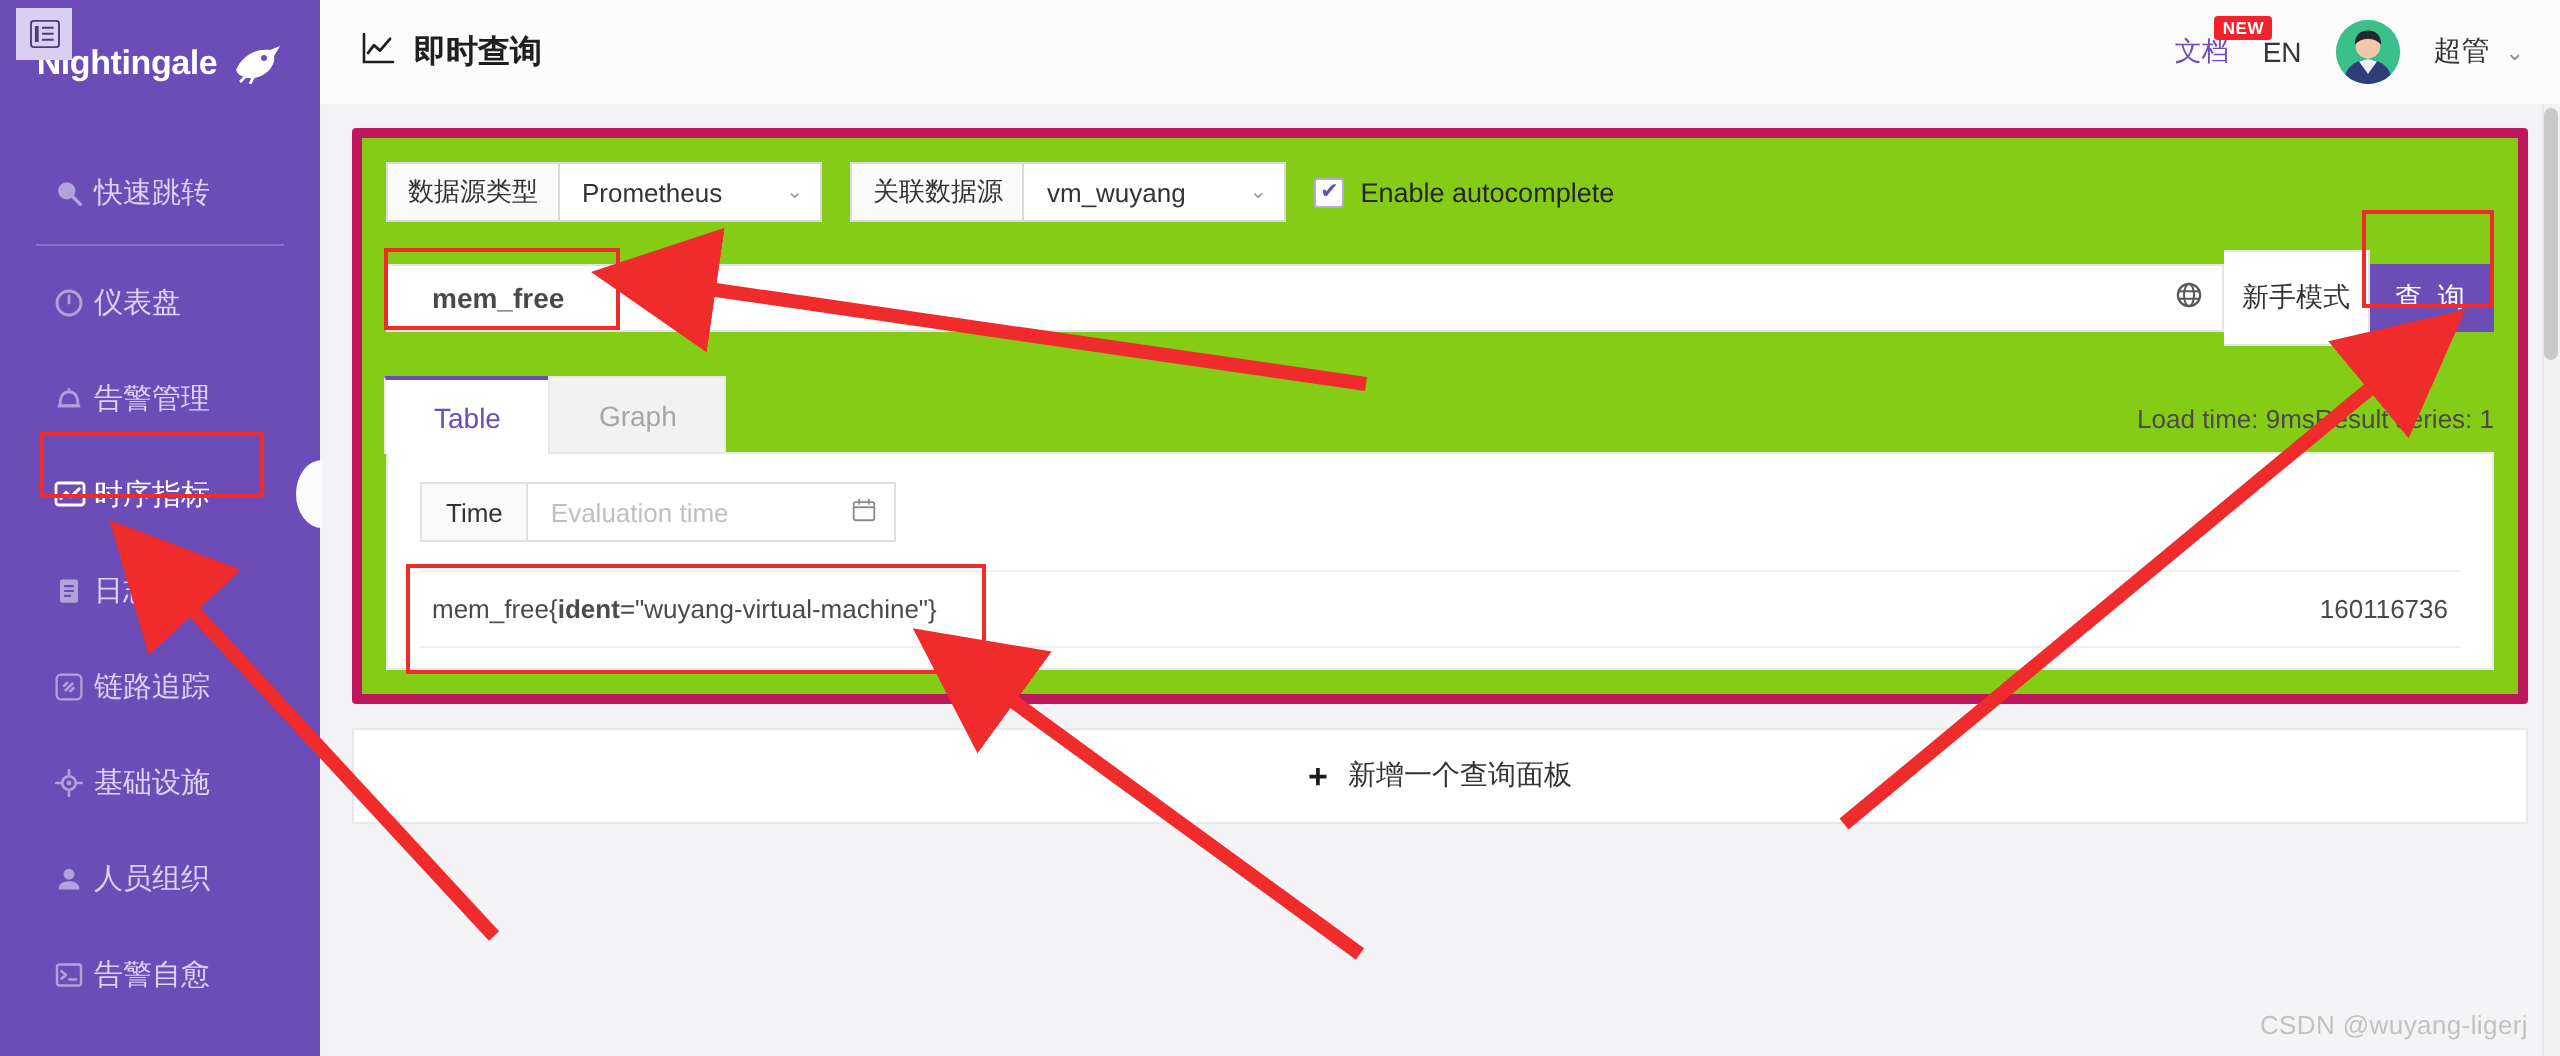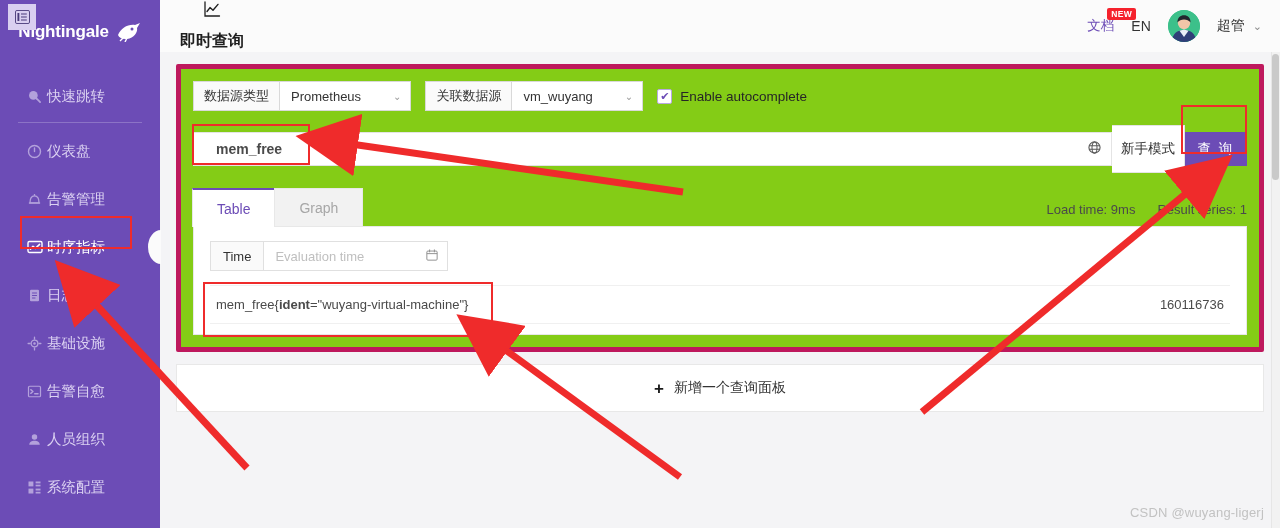--- a/index.html
+++ b/index.html
@@ -80,21 +80,21 @@
 
   
   .header {
     position: absolute; left: 160px; top: 0; right: 0; height: 52px;
     background: #fbfbfb;
     display: flex; align-items: center;
   }
   .page-title {
     display: flex; align-items: center; gap: 9px;
     margin-left: 20px;
-    font-size: 16px; font-weight: bold; color: #1f1f1f; flex-direction: column;
+    font-size: 16px; font-weight: bold; color: #1f1f1f;
   }
   .header-right {
     margin-left: auto; margin-right: 18px;
     display: flex; align-items: center; gap: 17px;
   }
   .doc-link { position: relative; color: #6c4cb6; font-size: 13.5px; }
   .new-badge {
     position: absolute; left: 20px; top: -9px;
     background: #f5222d; color: #fff;
     font-size: 8.5px; font-weight: bold;
@@ -200,21 +200,21 @@
     font-size: 14px; color: #a6a6a6;
     background: #f2f2f2; border: 1px solid #e8e8e8; border-bottom: none;
     margin-left: -1px;
   }
   .tab.active {
     background: #fff; color: #6c4cb6;
     border-top: 2px solid #6c4cb6;
     margin-bottom: -1px; height: 39px;
   }
   .meta {
-    margin-left: auto; display: flex; gap: 22px;
+    margin-left: auto; display: flex; 
     font-size: 13px; color: #4a4a4a; padding-bottom: 9px;
   }
   .result-body {
     border: 1px solid #e8e8e8; border-top: none;
     padding: 14px 16px 10px 16px;
     background: #fff;
     position: relative;
   }
   .time-group { display: flex; height: 30px; width: 238px; text-align: right; }
   .time-addon {
@@ -339,51 +339,61 @@
       <div class="nav-item">
         <span class="ico">
           <svg width="15" height="15" viewBox="0 0 16 16">
               <rect x="3.2" y="1.8" width="9.6" height="12.4" rx="1.2" fill="#cfc3ea"></rect>
               <path d="M5.4 5.4 H10.6 M5.4 8 H10.6 M5.4 10.6 H9" stroke="#6c4cb6" stroke-width="1.1"></path>
             </svg>
         </span>
         <span>日志分析</span>
       </div>
 
+      <div class="nav-item">
+        <span class="ico">
+          <svg width="15" height="15" viewBox="0 0 16 16">
+              <rect x="1.4" y="1.4" width="13.2" height="13.2" rx="2.4" fill="none" stroke="#cfc3ea" stroke-width="1.2"></rect>
+              <path d="M6.2 9.8 L9.8 6.2" stroke="#cfc3ea" stroke-width="1.5" stroke-linecap="round"></path>
+              <path d="M5.4 7.4 L7 5.8 M8.8 10.2 L10.4 8.6" stroke="#cfc3ea" stroke-width="1.5" stroke-linecap="round"></path>
+            </svg>
+        </span>
+        <span>链路追踪</span>
+      </div>
 
       <div class="nav-item">
         <span class="ico">
           <svg width="15" height="15" viewBox="0 0 16 16">
               <circle cx="8" cy="8" r="3.6" fill="none" stroke="#cfc3ea" stroke-width="1.4"></circle>
               <circle cx="8" cy="8" r="1.3" fill="#cfc3ea"></circle>
               <path d="M8 1.2 V3.2 M8 12.8 V14.8 M1.2 8 H3.2 M12.8 8 H14.8" stroke="#cfc3ea" stroke-width="1.4" stroke-linecap="round"></path>
             </svg>
         </span>
         <span>基础设施</span>
       </div>
 
       <div class="nav-item">
         <span class="ico">
           <svg width="15" height="15" viewBox="0 0 16 16">
+              <circle cx="8" cy="5.4" r="2.9" fill="#cfc3ea"></circle>
+              <path d="M2.4 13.6 C2.4 10.4, 5 9.2, 8 9.2 C11 9.2, 13.6 10.4, 13.6 13.6 Z" fill="#cfc3ea"></path>
+            </svg>
+        </span>
+        <span>人员组织</span>
+      </div>
+
+      <div class="nav-item">
+        <span class="ico">
+          <svg width="15" height="15" viewBox="0 0 16 16">
               <rect x="1.6" y="2.4" width="12.8" height="11.2" rx="1.2" fill="none" stroke="#cfc3ea" stroke-width="1.3"></rect>
               <path d="M4 6 L6.4 8 L4 10" fill="none" stroke="#cfc3ea" stroke-width="1.4" stroke-linecap="round" stroke-linejoin="round"></path>
               <path d="M8.2 10.4 H11.8" stroke="#cfc3ea" stroke-width="1.4" stroke-linecap="round"></path>
             </svg>
         </span>
         <span>告警自愈</span>
-      </div>
-
-      <div class="nav-item">
-        <span class="ico">
-          <svg width="15" height="15" viewBox="0 0 16 16">
-              <circle cx="8" cy="5.4" r="2.9" fill="#cfc3ea"></circle>
-              <path d="M2.4 13.6 C2.4 10.4, 5 9.2, 8 9.2 C11 9.2, 13.6 10.4, 13.6 13.6 Z" fill="#cfc3ea"></path>
-            </svg>
-        </span>
-        <span>人员组织</span>
       </div>
 
       <div class="nav-item">
         <span class="ico">
           <svg width="15" height="15" viewBox="0 0 16 16">
               <rect x="1.6" y="1.6" width="5.2" height="5.2" fill="#cfc3ea"></rect>
               <rect x="1.6" y="9.2" width="5.2" height="5.2" fill="#cfc3ea"></rect>
               <rect x="9.2" y="1.6" width="5.2" height="2" fill="#cfc3ea"></rect>
               <rect x="9.2" y="5" width="5.2" height="1.8" fill="#cfc3ea"></rect>
               <rect x="9.2" y="9.2" width="5.2" height="2" fill="#cfc3ea"></rect>

